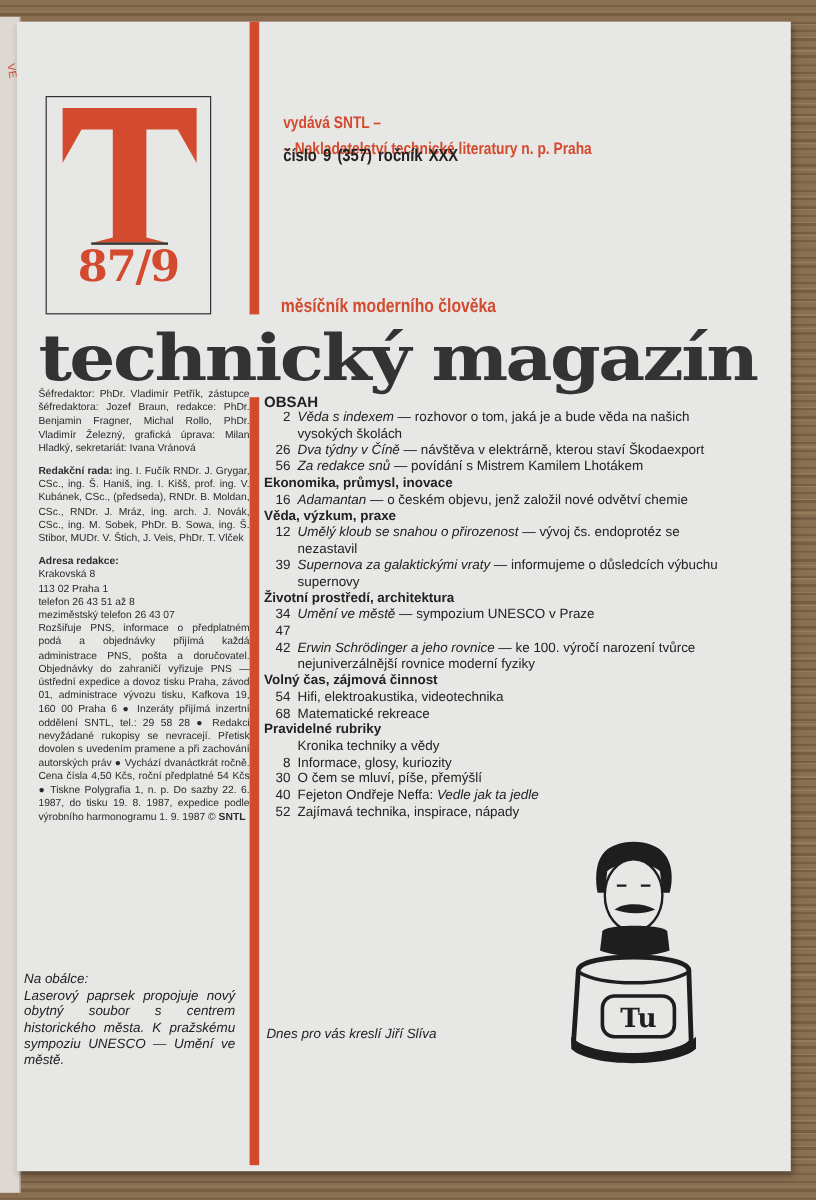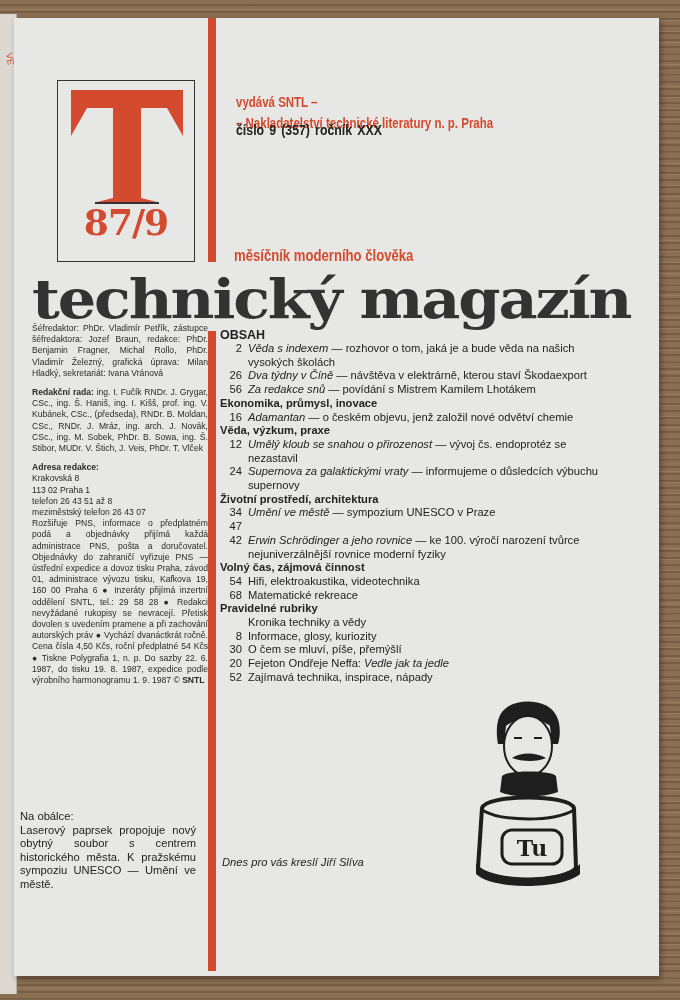--- a/index.html
+++ b/index.html
@@ -23,21 +23,20 @@
   }
   .red-bar {
     position: absolute; left: 194px; top: 0; width: 8px; background: #d44a2e;
   }
   .bar-top { top: 0; height: 244px; }
   .bar-bottom { top: 313px; height: 640px; }
 
   .logo-box {
     position: absolute; left: 24px; top: 62px; width: 136px; height: 180px;
     border: 1.5px solid #333;
-    margin-left: 19px;
   }
   .logo-t { position:absolute; left: 13px; top: 9px; width: 112px; height: 118px; }
   .logo-issue {
     position: absolute; left: 0; right: 0; top: 120px; text-align: center;
     color: #d44a2e; font-family: "DejaVu Serif", serif; font-weight: bold; font-size: 36px; letter-spacing: -1px;
   }
 
   .publisher { position: absolute; left: 222px; top: 74px; color: #d44a2e; font-family: "Liberation Sans Narrow", "Liberation Sans", sans-serif; font-weight: bold; font-size: 14px; line-height: 21px; transform: scaleX(0.82); transform-origin: left; white-space: nowrap; }
   .issue-line { position: absolute; left: 222px; top: 104px; color: #222; font-weight: bold; font-size: 14.5px; transform: scaleX(0.85); transform-origin: left; white-space: nowrap; word-spacing: 2px; }
   .tagline { position: absolute; left: 220px; top: 229px; color: #d44a2e; font-weight: bold; font-size: 16px; transform: scaleX(0.82); transform-origin: left; white-space: nowrap; }
@@ -52,21 +51,21 @@
   .imprint .addr-label { font-weight: bold; }
 
   .contents { position: absolute; left: 206px; top: 310px; width: 380px; color: #222; font-size: 11.2px; line-height: 13.7px; }
   .contents .head { font-weight: bold; font-size: 12.5px; line-height: 14px; }
   .contents .sec { font-weight: bold; }
   .entry { display: flex; }
   .entry .num { width: 22px; text-align: right; flex: none; }
   .entry .txt { padding-left: 6px; }
   .entry .txt i { font-style: italic; }
 
-  .cover-note { position: absolute; left: 6px; top: 792px; width: 176px; font-size: 11.2px; line-height: 13.6px; color: #222; text-align: justify; }
+  .cover-note { position: absolute; left: 6px; top: 792px; width: 176px; font-style: italic; font-size: 11.2px; line-height: 13.6px; color: #222; text-align: justify; }
   .credit { position: absolute; left: 208px; top: 838px; font-style: italic; font-size: 11.2px; color: #222; }
   .illustration { position: absolute; left: 448px; top: 680px; width: 128px; height: 190px; }
 </style>
 </head>
 <body>
 
 <div class="prev-page">
     <span class="mark">VE</span>
   </div>
 
@@ -122,21 +121,21 @@
         <div class="entry">
           <span class="num">16</span>
           <span class="txt"><i>Adamantan</i><span> — o českém objevu, jenž založil nové odvětví chemie</span></span>
         </div>
         <div class="sec">Věda, výzkum, praxe</div>
         <div class="entry">
           <span class="num">12</span>
           <span class="txt"><i>Umělý kloub se snahou o přirozenost</i><span> — vývoj čs. endoprotéz se nezastavil</span></span>
         </div>
         <div class="entry">
-          <span class="num">24</span>
+          <span class="num">39</span>
           <span class="txt"><i>Supernova za galaktickými vraty</i><span> — informujeme o důsledcích výbuchu supernovy</span></span>
         </div>
         <div class="sec">Životní prostředí, architektura</div>
         <div class="entry">
           <span class="num">34</span>
           <span class="txt"><i>Umění ve městě</i><span> — sympozium UNESCO v Praze</span></span>
         </div>
         <div class="entry">
           <span class="num">47</span>
         </div>
@@ -160,21 +159,21 @@
         </div>
         <div class="entry">
           <span class="num">8</span>
           <span class="txt"><i></i><span>Informace, glosy, kuriozity</span></span>
         </div>
         <div class="entry">
           <span class="num">30</span>
           <span class="txt"><i></i><span>O čem se mluví, píše, přemýšlí</span></span>
         </div>
         <div class="entry">
-          <span class="num">20</span>
+          <span class="num">40</span>
           <span class="txt"><i></i><span>Fejeton Ondřeje Neffa: </span><i>Vedle jak ta jedle</i></span>
         </div>
         <div class="entry">
           <span class="num">52</span>
           <span class="txt"><i></i><span>Zajímavá technika, inspirace, nápady</span></span>
         </div>
       </div>
   </div>
 
   <div class="cover-note">

